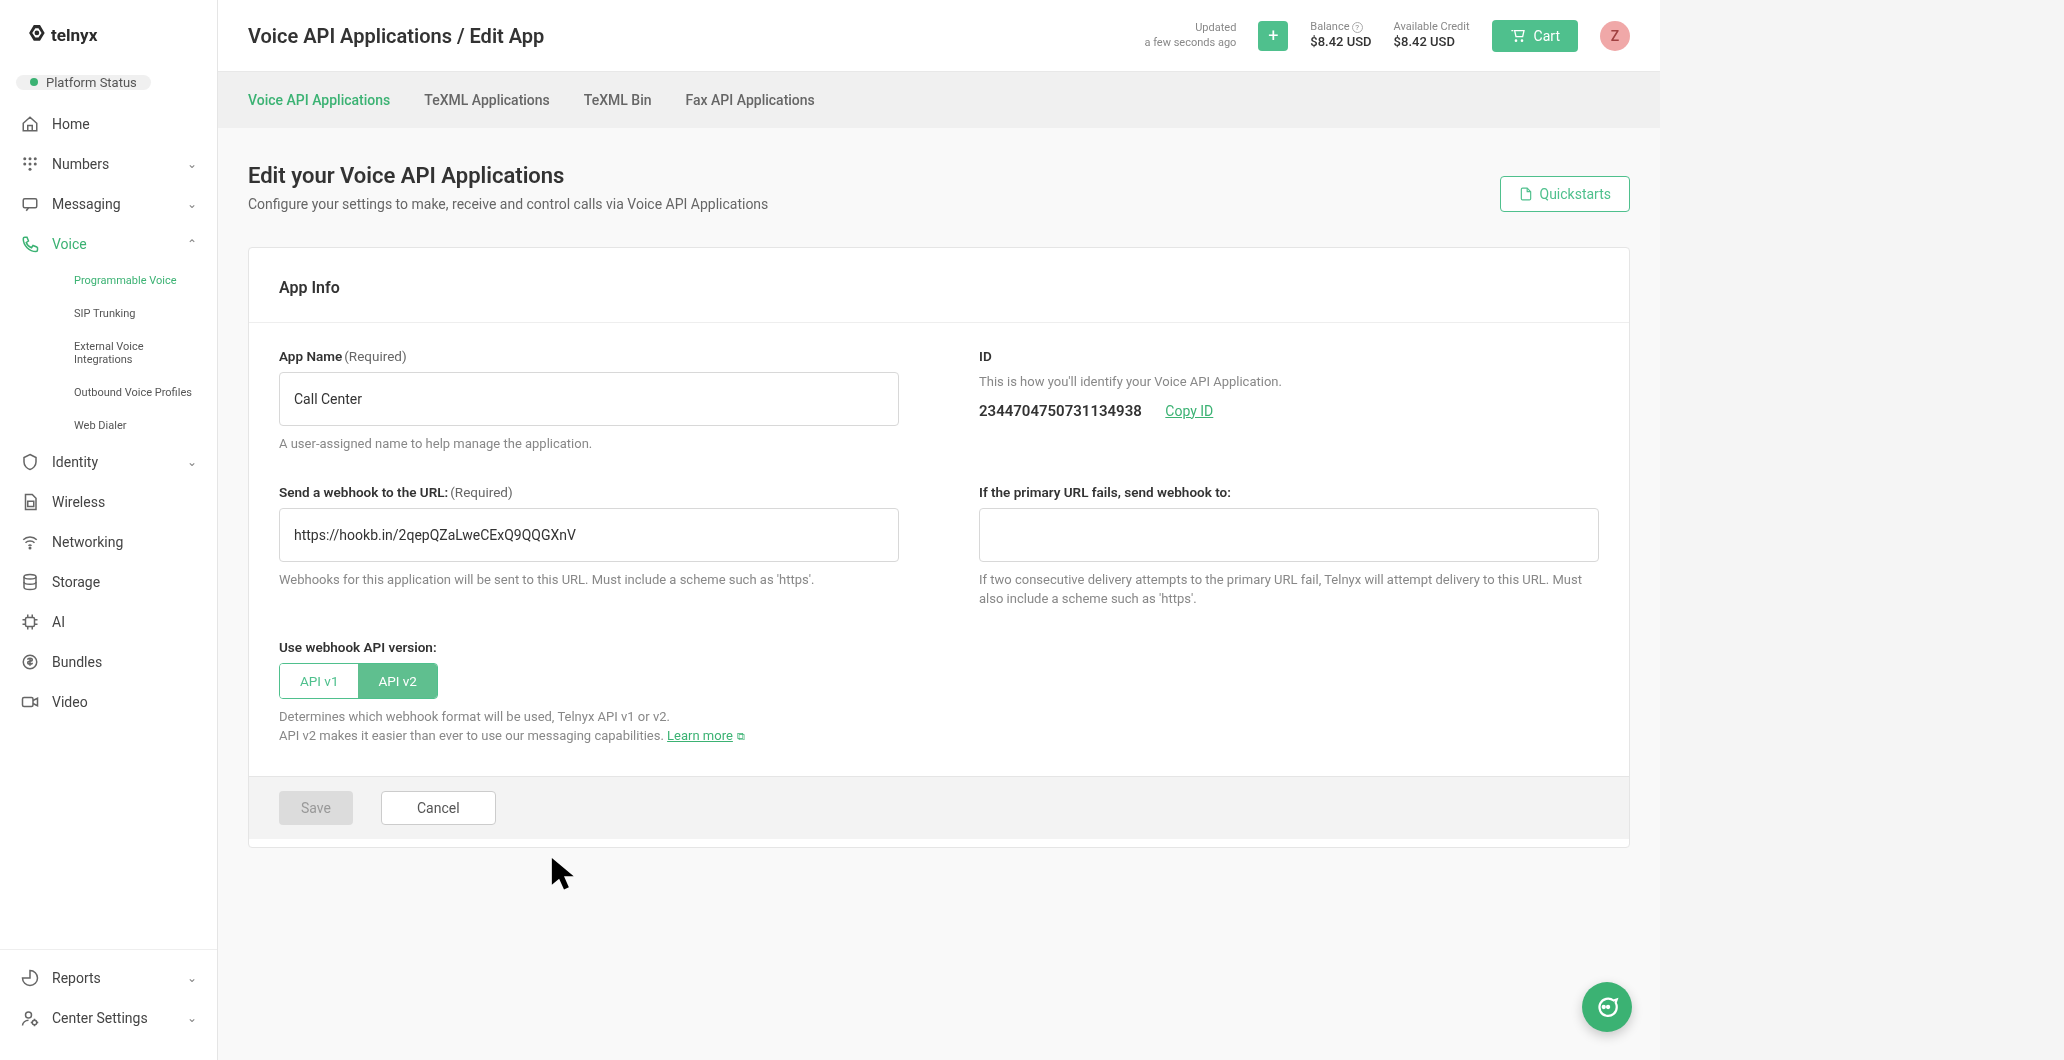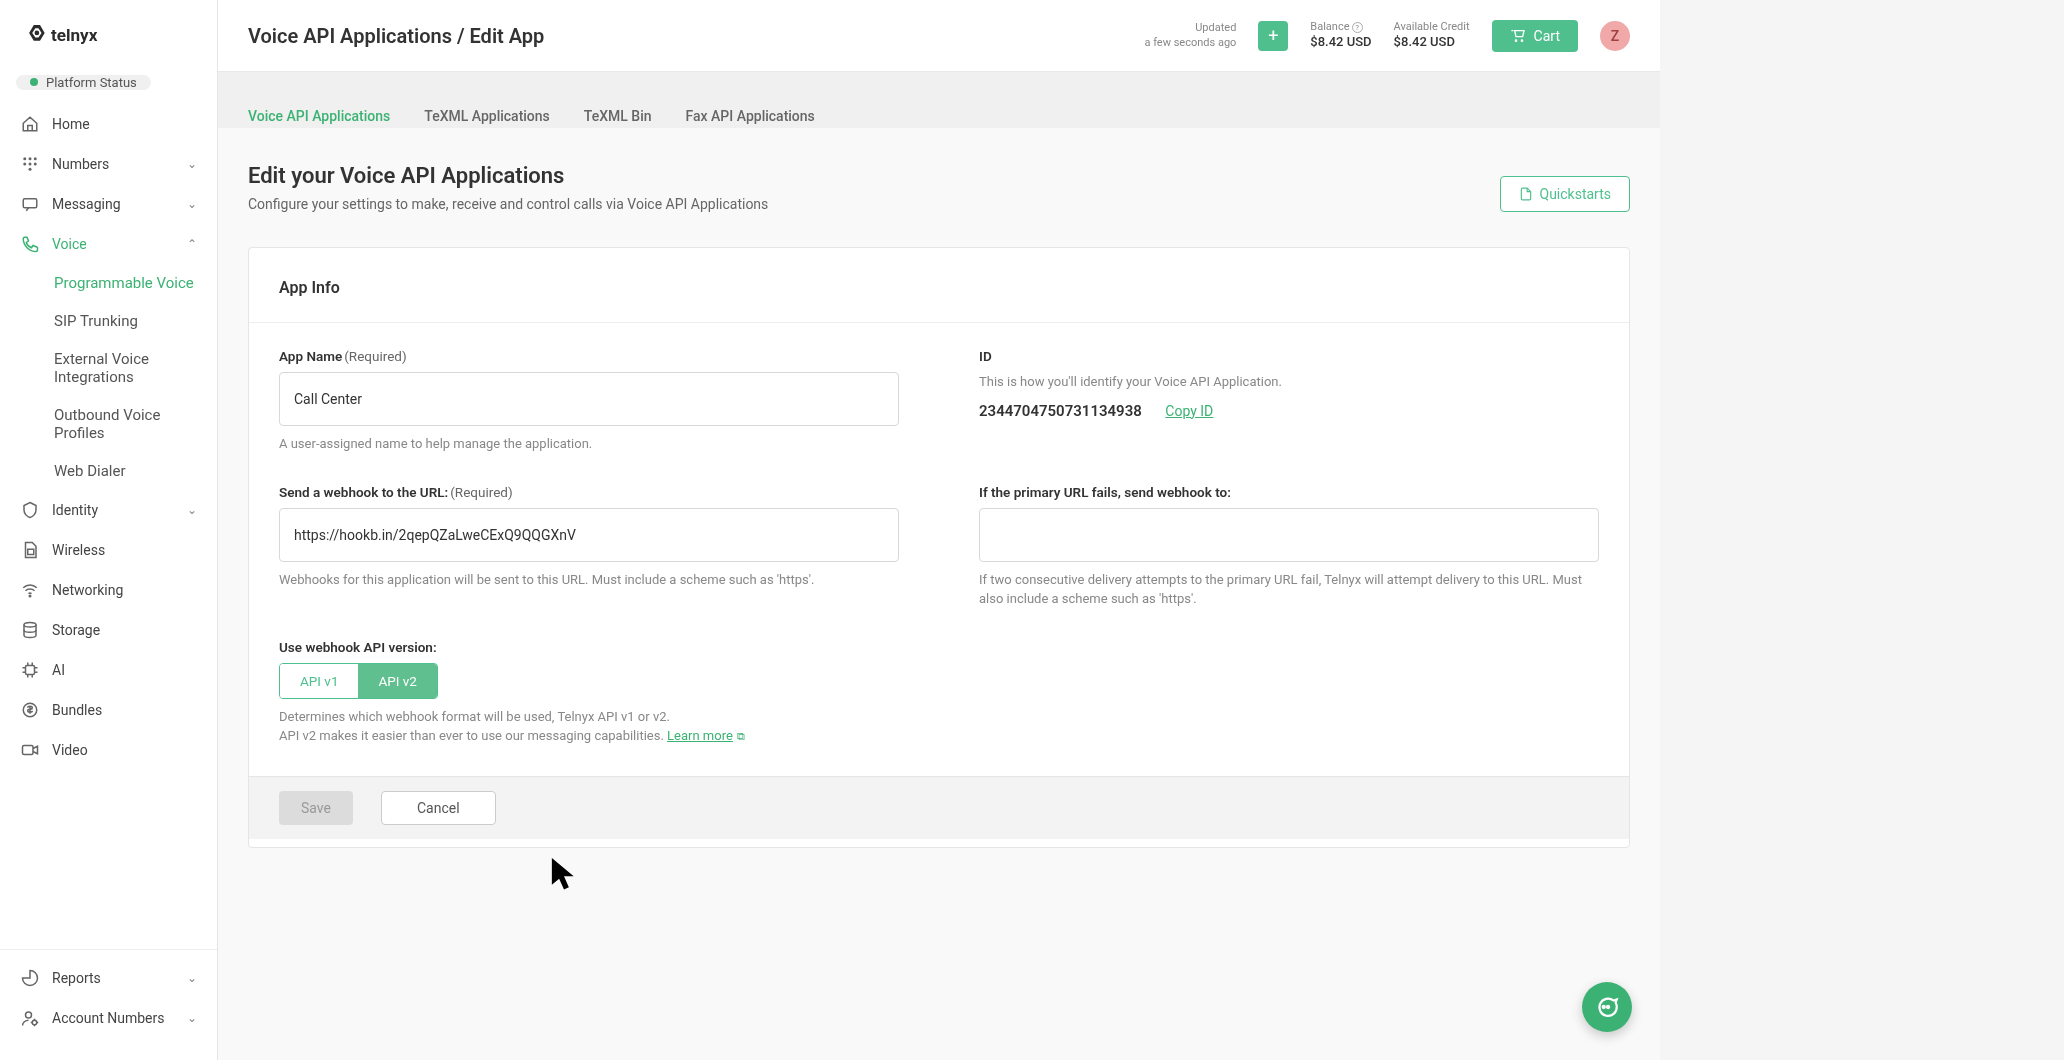--- a/index.html
+++ b/index.html
@@ -7,40 +7,40 @@
 .app { display: flex; height: 1060px; width: 1660px; position: relative; }
 
 .sidebar { width: 218px; background: #fff; border-right: 1px solid #e5e5e5; display: flex; flex-direction: column; padding: 22px 0; }
 .logo { padding: 0 22px 20px; }
 .logo svg { height: 28px; }
 .sidebar-scroll { flex: 1; overflow-y: auto; }
 .status-pill { display: inline-flex; align-items: center; gap: 8px; background: #f0f0f0; border-radius: 16px; padding: 0 14px; margin: 0 16px 14px; font-size: 13px; color: #555; }
 .status-dot { width: 8px; height: 8px; border-radius: 50%; background: #3bb273; }
 .nav-item { display: flex; align-items: center; padding: 10px 20px; cursor: pointer; color: #444; gap: 12px; position: relative; }
 .nav-item.active { color: #3bb273; }
-.nav-item.sub { padding-left: 54px; font-size: 15px; color: #555; }
+.nav-item.sub { padding-left: 74px; font-size: 11px; color: #555; }
 .nav-item.sub.active { color: #3bb273; }
 .nav-item .chev { margin-left: auto; color: #888; font-size: 12px; }
 .nav-icon { width: 20px; height: 20px; display: flex; align-items: center; justify-content: center; color: #666; }
 .nav-item.active .nav-icon { color: #3bb273; }
 .sidebar-bottom { border-top: 1px solid #eee; padding-top: 8px; }
 
 .main { flex: 1; display: flex; flex-direction: column; background: #f9f9f9; overflow: hidden; }
 .topbar { height: 72px; background: #fff; border-bottom: 1px solid #e8e8e8; display: flex; align-items: center; padding: 0 30px; gap: 20px; }
 .breadcrumb { font-size: 20px; font-weight: 600; color: #333; }
 .topbar-right { margin-left: auto; display: flex; align-items: center; gap: 22px; }
 .updated-block { text-align: right; font-size: 11px; color: #888; line-height: 1.3; }
 .add-btn { width: 30px; height: 30px; background: #4fc08d; border-radius: 4px; display: flex; align-items: center; justify-content: center; color: #fff; font-size: 18px; cursor: pointer; }
 .balance-block { font-size: 11px; color: #888; line-height: 1.3; }
 .balance-block .amount { font-size: 13px; color: #333; font-weight: 500; }
 .help-circle { display: inline-block; width: 11px; height: 11px; border: 1px solid #aaa; border-radius: 50%; font-size: 8px; text-align: center; line-height: 10px; color: #888; margin-left: 2px; }
 .cart-btn { background: #4fc08d; color: #fff; border: none; border-radius: 4px; padding: 8px 18px; font-size: 14px; display: flex; align-items: center; gap: 8px; cursor: pointer; }
 .avatar { width: 30px; height: 30px; border-radius: 50%; background: #f0a8a8; color: #a04040; display: flex; align-items: center; justify-content: center; font-weight: 500; cursor: pointer; }
 
-.tabs { height: 56px; background: #f0f0f0; display: flex; align-items: flex-end; padding: 4px 30px; gap: 34px; font-size: 14px; }
+.tabs { height: 56px; background: #f0f0f0; display: flex; align-items: center; padding: 4px 30px; gap: 34px; font-size: 14px; }
 .tab { color: #666; cursor: pointer; font-weight: 500; }
 .tab.active { color: #3bb273; }
 
 .content { flex: 1; overflow-y: auto; padding: 35px 30px 0; }
 .page-header { display: flex; align-items: flex-end; margin-bottom: 35px; }
 .page-title { font-size: 22px; font-weight: 600; color: #333; margin-bottom: 8px; }
 .page-subtitle { font-size: 14px; color: #666; }
 .quickstarts-btn { margin-left: auto; border: 1px solid #4fc08d; color: #4fc08d; background: #fff; border-radius: 4px; padding: 9px 18px; font-size: 14px; display: flex; align-items: center; gap: 7px; cursor: pointer; }
 
 .card { background: #fff; border: 1px solid #e5e5e5; border-radius: 4px; padding: 30px 30px 0; margin-bottom: 20px; }
@@ -224,21 +224,21 @@
       </div>
       <div class="nav-item">
         <span class="nav-icon">
             <svg width="18" height="18" viewBox="0 0 24 24" fill="none" stroke="currentColor" stroke-width="2">
               <circle cx="10" cy="8" r="4"></circle>
               <path d="M2 22c0-4 4-7 8-7"></path>
               <circle cx="18" cy="18" r="3"></circle>
               <path d="M18 13v2M18 21v2M13 18h2M21 18h2"></path>
             </svg>
           </span>
-        <span>Account Numbers</span>
+        <span>Center Settings</span>
         <span class="chev">⌄</span>
       </div>
     </div>
   </aside>
 
   <div class="main">
 
     <div class="topbar">
       <div class="breadcrumb">Voice API Applications / Edit App</div>
       <div class="topbar-right">

